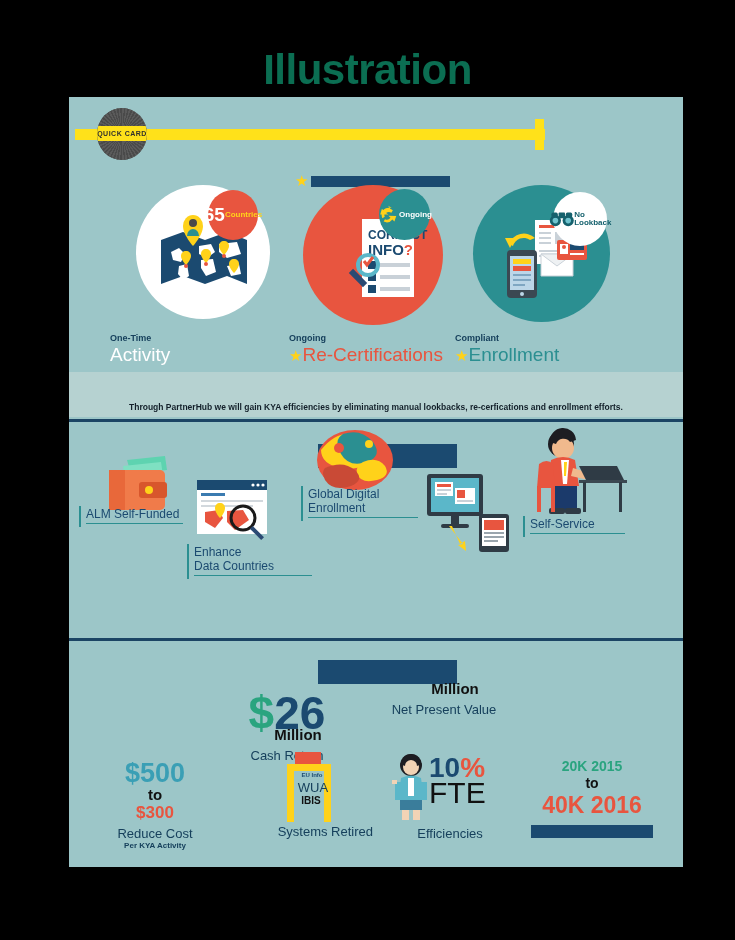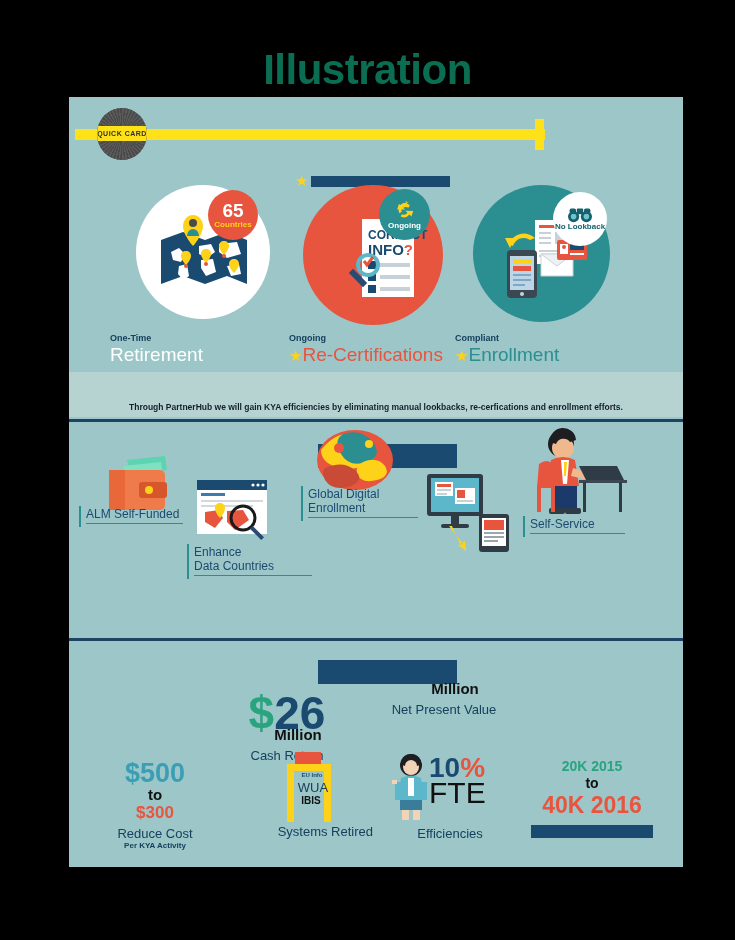--- a/index.html
+++ b/index.html
@@ -51,22 +51,22 @@
   .nb3{left:249px;top:18px;width:139px;height:24px;}
   .star-y{position:absolute;color:#ffd21a;font-size:15px;line-height:1;}
   .st1{left:226px;top:76px;}
 
   
   .circ{position:absolute;border-radius:50%;}
   .c-white{left:67px;top:88px;width:134px;height:134px;background:#ffffff;}
   .c-red{left:234px;top:88px;width:140px;height:140px;background:#e8553f;}
   .c-teal{left:404px;top:88px;width:137px;height:137px;background:#2b8f91;}
 
-  .mini{position:absolute;border-radius:50%;display:flex;flex-direction:column;
-        align-items:center;justify-content:center;text-align:center;line-height:1.05;}
+  .mini{position:absolute;border-radius:50%;display:flex;flex-direction:row;
+        align-items:center;justify-content:center;line-height:1.05;}
   .mini-65{left:139px;top:93px;width:50px;height:50px;background:#e8553f;}
   .mini-65 .n{color:#fff;font-size:19px;font-weight:bold;}
   .mini-65 .t{color:#ffd21a;font-size:8px;font-weight:bold;}
   .mini-on{left:310px;top:92px;width:51px;height:51px;background:#2b8f91;}
   .mini-on .t{color:#fff;font-size:8px;font-weight:bold;margin-top:1px;}
   .mini-nl{left:484px;top:95px;width:54px;height:54px;background:#fff;}
   .mini-nl .t{color:#15616d;font-size:8px;font-weight:bold;}
 
   .recycle{width:22px;height:22px;}
   .binoc{width:26px;height:16px;}
@@ -244,21 +244,21 @@
           <circle cx="8" cy="12" r="3.5" fill="#6fc4cf"></circle>
             <circle cx="24" cy="12" r="3.5" fill="#6fc4cf"></circle>
           <rect x="3" y="2" width="8" height="6" rx="2" fill="#15616d"></rect>
           <rect x="21" y="2" width="8" height="6" rx="2" fill="#15616d"></rect>
         </svg>
         <span class="t">No Lookback</span>
       </div>
 
       <div class="clab lab1">
         <div class="small">One-Time</div>
-        <div class="big">Retirement</div>
+        <div class="big">Activity</div>
       </div>
       <div class="clab lab2">
         <div class="small">Ongoing</div>
         <div class="big">
           <span class="lstar">★</span><span>Re-Certifications</span>
         </div>
       </div>
       <div class="clab lab3">
         <div class="small">Compliant</div>
         <div class="big">

